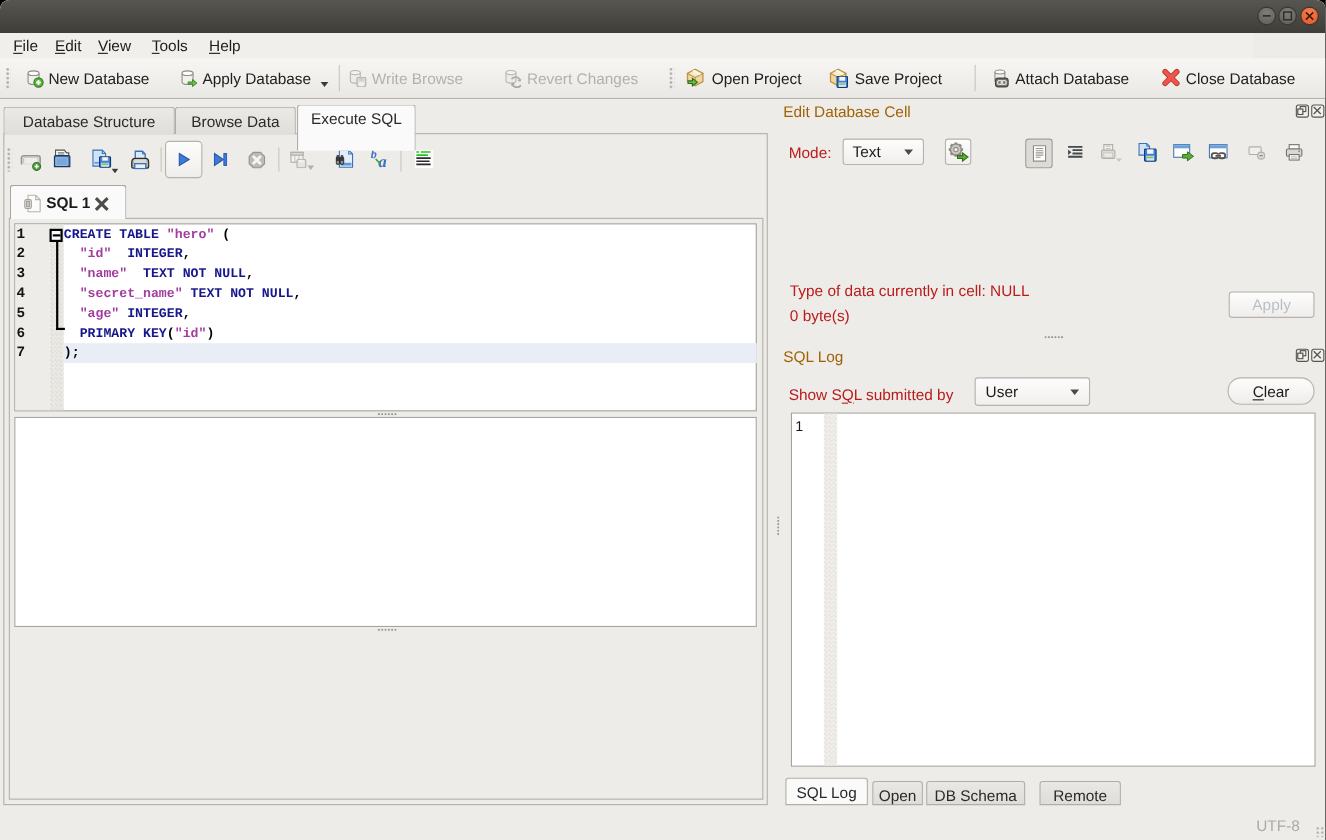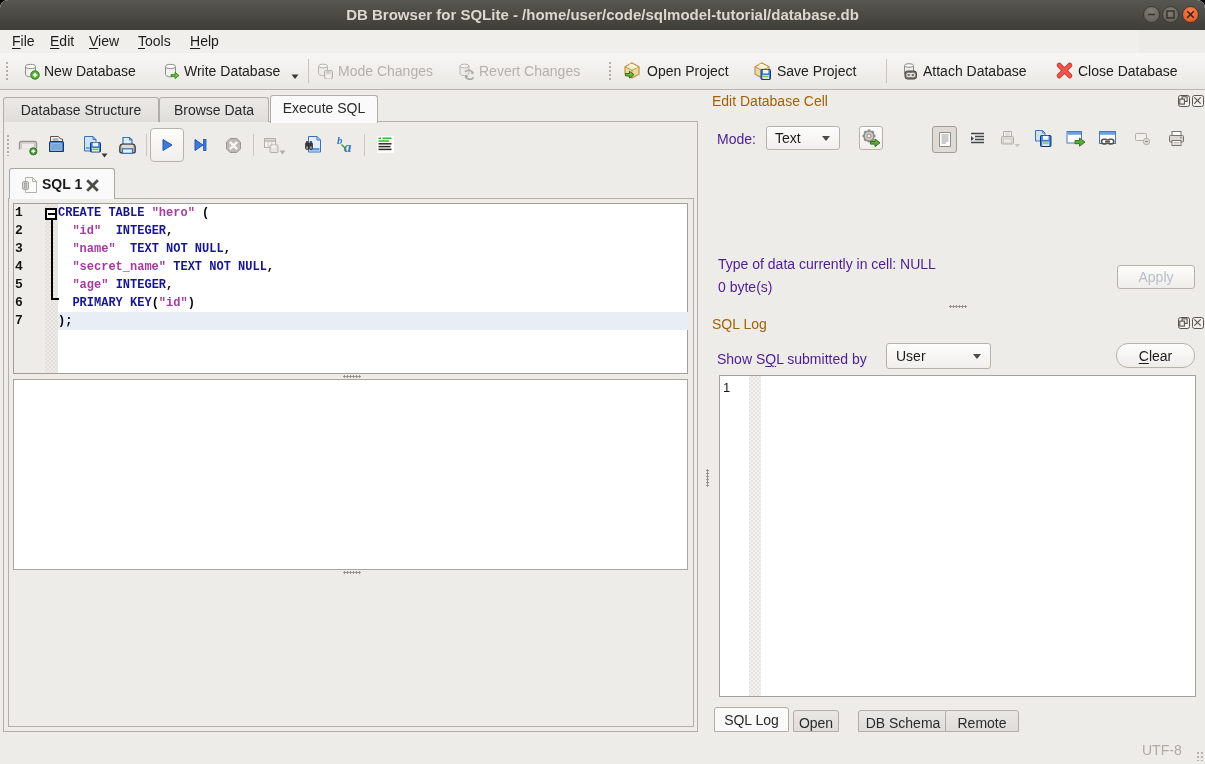--- a/index.html
+++ b/index.html
@@ -29,21 +29,21 @@
 .tblabel.dis { color:#b4b1ac; }
 .tbsep { position:absolute; top:6px; width:1px; height:24px; background:#c9c5bf; }
 .tbhandle { position:absolute; top:8px; width:5px; height:20px;
   background-image:radial-gradient(circle, #b1ada7 1px, transparent 1.3px);
   background-size:4px 4px; }
 
 
 .maintab { position:absolute; top:97px; height:25px; background:linear-gradient(#ebe9e6,#e0deda);
   border:1px solid #b1aea8; border-bottom:none; border-radius:3px 3px 0 0;
   font-size:14px; color:#2a2a2a; text-align:center; padding-top:4px; z-index:2; }
-#tab-active { top:95px; height:28px; background:#fbfafa; z-index:3; }
+#tab-active { top:95px; height:42px; background:#fbfafa; z-index:3; }
 #tabpane { position:absolute; left:3px; top:121px; width:695px; height:611px;
   border:1px solid #b3b0aa; background:#eeece8; }
 
 
 .ssep { position:absolute; top:134px; width:1px; height:22px; background:#c9c5bf; }
 #execbtn { position:absolute; left:150px; top:128px; width:34px; height:34px;
   background:linear-gradient(#fdfdfc,#f0eeec); border:1px solid #b6b3ad; border-radius:4px; }
 
 
 #sqltab { position:absolute; left:9px; top:168px; width:106px; height:31px; background:#fbfafa;
@@ -68,21 +68,21 @@
 #foldcorner { position:absolute; left:37px; top:94px; width:8px; height:2px; background:#000; }
 
 
 .pane { position:absolute; left:13px; background:#fff; border:1px solid #a9a6a1; width:675px; }
 .splitdots { position:absolute; width:18px; height:3px;
   background-image:radial-gradient(circle, #97938d 1px, transparent 1.2px); background-size:3px 3px; }
 
 
 .dockhdr { position:absolute; font-size:14px; color:#a16207; }
 .dockbtn { position:absolute; width:12px; height:12px; border:1.5px solid #595650; border-radius:2.5px; background:#f2f0ec; }
-.label { position:absolute; font-size:14px; color:#4c1d95; }
+.label { position:absolute; font-size:14px; color:#b91c1c; }
 .combo { position:absolute; background:linear-gradient(#fdfdfd,#f1efec); border:1px solid #b6b3ad;
   border-radius:3px; font-size:14px; color:#1c1c1c; }
 .combo .arr { position:absolute; right:9px; top:50%; margin-top:-2px; width:0; height:0;
   border-left:4px solid transparent; border-right:4px solid transparent; border-top:5px solid #4a4a4a; }
 .btn { position:absolute; background:linear-gradient(#fdfdfc,#efedeb); border:1px solid #b6b3ad;
   border-radius:3px; font-size:14px; color:#1c1c1c; text-align:center; }
 #nullbox { position:absolute; left:726px; top:172px; width:460px; height:70px; border:1px solid #a5a29c; background:#fff; }
 #nullbox .gcol { position:absolute; left:0; top:0; width:53px; height:68px; background:#efede9; }
 #nullbox .ntext { position:absolute; left:1px; top:3px; font-size:14px; color:#1a1a1a; }
 #logarea { position:absolute; left:719px; top:375px; width:477px; height:322px; border:1px solid #a5a29c; background:#fff; }
@@ -112,22 +112,22 @@
     <span class="menuitem" style="left:138px"><u>T</u>ools</span>
     <span class="menuitem" style="left:190px"><u>H</u>elp</span>
   </div>
   <div id="toolbar">
     <div class="tbhandle" style="left:5px"></div>
     <div class="tbhandle" style="left:608px"></div>
     <div class="tbsep" style="left:308px"></div>
     <div class="tbsep" style="left:886px"></div>
   </div>
   <span class="tblabel" style="left:44px">New Database</span>
-  <span class="tblabel" style="left:184px">Write Database</span>
-  <span class="tblabel dis" style="left:338px">Mode Changes</span>
+  <span class="tblabel" style="left:184px">Apply Database</span>
+  <span class="tblabel dis" style="left:338px">Write Browse</span>
   <span class="tblabel dis" style="left:479px">Revert Changes</span>
   <span class="tblabel" style="left:647px">Open Project</span>
   <span class="tblabel" style="left:777px">Save Project</span>
   <span class="tblabel" style="left:923px">Attach Database</span>
   <span class="tblabel" style="left:1078px">Close Database</span>
   <div id="icons-toolbar">
     <svg class="abs" style="left:22px;top:62px" width="18" height="18" viewBox="0 0 18 18">
       <path d="M3.5 4.5v8c0 1.3 2.2 2.3 5 2.3s5-1 5-2.3v-8" fill="#f2f1ef" stroke="#8f8c88"></path>
       <ellipse cx="8.5" cy="4.5" rx="5" ry="2.1" fill="#fdfdfc" stroke="#8f8c88"></ellipse>
       <circle cx="13" cy="13" r="4.2" fill="#59b038" stroke="#337d18"></circle>
@@ -394,21 +394,21 @@
       <span style="position:absolute;left:9px;top:4px">User</span>
       <span class="arr"></span>
     </div>
   <div class="btn" style="left:1116px; top:343px; width:79px; height:25px; padding-top:4px;border-radius:12px;"><u>C</u>lear</div>
   <div id="logarea">
       <div class="gstrip"></div>
       <span class="l1">1</span>
     </div>
   <div class="btab" id="btab-active" style="left:714px; width:75px;">SQL Log</div>
   <div class="btab" style="left:793px; width:46px;">Open</div>
-  <div class="btab" style="left:842px; width:90px;margin-left:16px;">DB Schema</div>
+  <div class="btab" style="left:842px; width:90px;">DB Schema</div>
   <div class="btab" style="left:945px; width:74px;">Remote</div>
   <div id="utf8">UTF-8</div>
   <div id="grip"></div>
   <div id="icons-dock">
     <div class="dockbtn" style="left:1178px; top:95px;">
         <svg width="9" height="9" viewBox="0 0 9 9" style="position:absolute;left:0;top:0">
           <rect x="3.1" y="0.8" width="5" height="4.6" fill="none" stroke="#595650" stroke-width="1.1"></rect>
           <rect x="0.8" y="3.1" width="4.6" height="5" fill="#f2f0ec" stroke="#595650" stroke-width="1.1"></rect>
         </svg>
       </div>
@@ -424,21 +424,20 @@
         </svg>
       </div>
     <div class="dockbtn" style="left:1192px; top:317px;">
         <svg width="9" height="9" viewBox="0 0 9 9" style="position:absolute;left:0;top:0">
           <path d="M1.3 1.3l6.4 6.4M7.7 1.3L1.3 7.7" stroke="#595650" stroke-width="1.2"></path>
         </svg>
       </div>
   </div>
 
   <div id="titlebar">
-    <div id="titletext">DB Browser for SQLite - /home/user/code/sqlmodel-tutorial/database.db</div>
     <div class="winbtn" id="btnmin" style="left:1143px;">
         <svg width="15" height="15" viewBox="0 0 15 15" style="position:absolute;left:0;top:0">
           <path d="M4 7.5h7" stroke="#32302b" stroke-width="1.6"></path>
         </svg>
       </div>
     <div class="winbtn" id="btnmax" style="left:1162px;">
         <svg width="15" height="15" viewBox="0 0 15 15" style="position:absolute;left:0;top:0">
           <rect x="4" y="4" width="7" height="7" fill="none" stroke="#32302b" stroke-width="1.4"></rect>
         </svg>
       </div>

